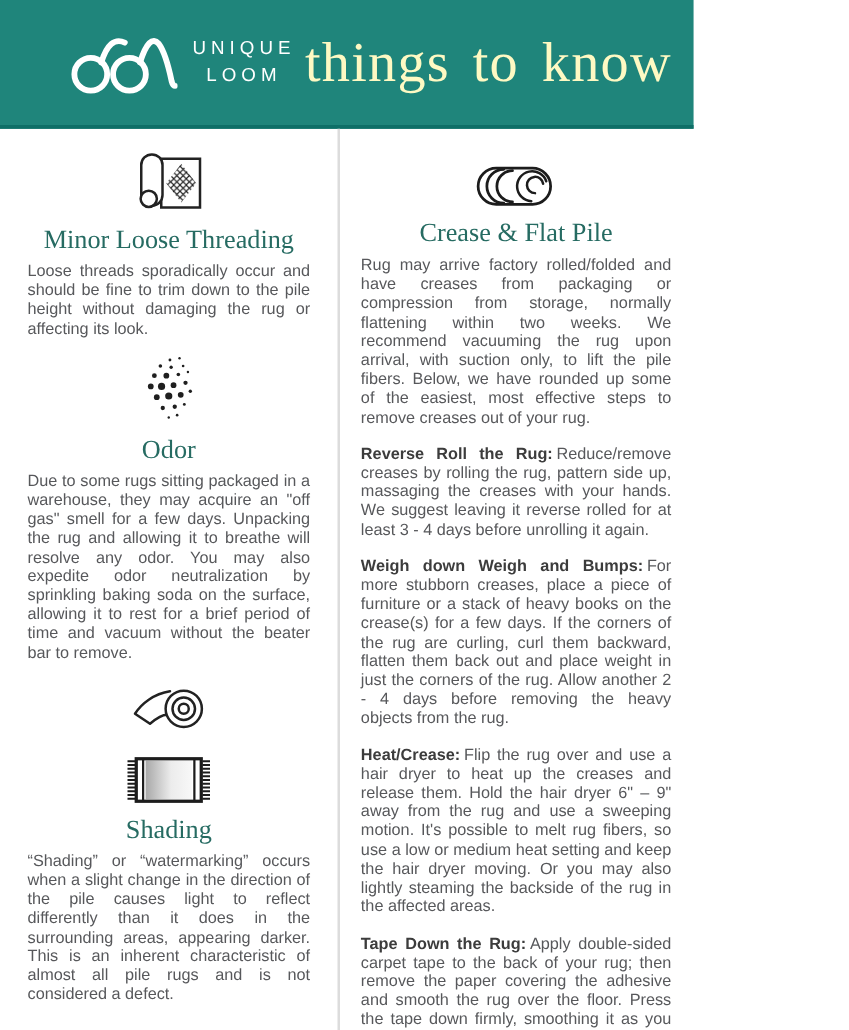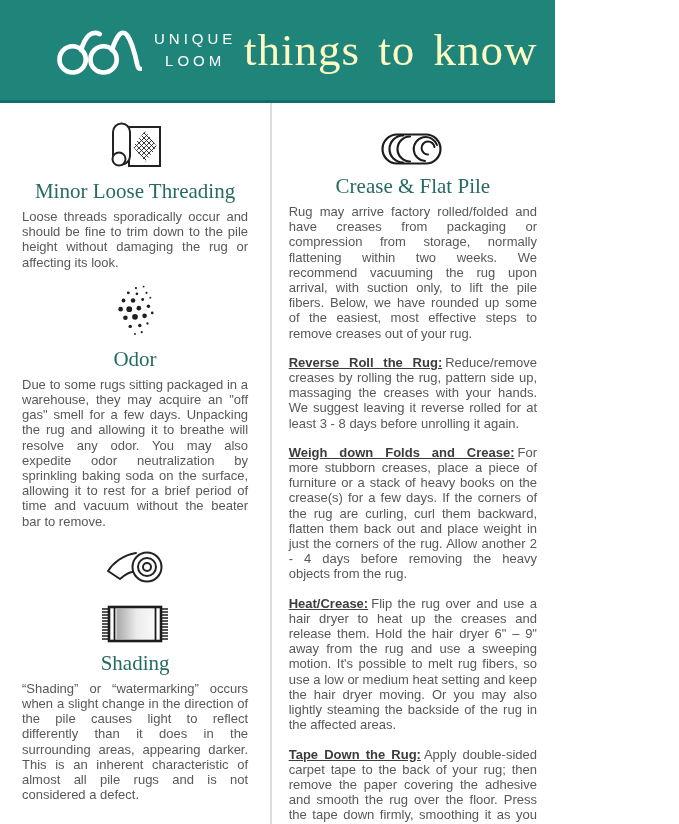--- a/index.html
+++ b/index.html
@@ -42,21 +42,21 @@
   .body {
     margin-top: 5px; text-align: justify;
     color: #57585B; font-size: 13px; line-height: 15.2px;
   }
   .sec-odor .icon-wrap      { margin-top: 14px; height: 56px; }
   .sec-threading .icon-wrap { margin-top: 13px; height: 56px; }
   .sec-rugpad .icon-wrap    { margin-top: 15px; height: 44px; }
   .sec-shading .icon-wrap   { margin-top: 14px; height: 42px; }
   .sec-crease .icon-wrap    { margin-top: 26px; height: 38px; }
   .tip { margin-top: 14px; text-align: justify; color: #57585B; font-size: 13px; line-height: 15.2px; }
-  .tip-label { font-weight: 700; color: #3C3C3C; margin-right: 3px; text-decoration: underline; }
+  .tip-label { font-weight: 700; color: #3C3C3C; margin-right: 3px; }
 </style>
 </head>
 <body>
 
 <div class="page">
 
   <header class="header">
     <div class="brand">
       <svg width="90" height="58" viewBox="0 0 96 60">
         <g fill="none" stroke="#ffffff" stroke-width="5" stroke-linecap="round">
@@ -174,25 +174,25 @@
             <path d="M24,4.5 A13.5,13.5 0 0 0 24,31.5"></path>
             <path d="M31,5.5 A12,12 0 0 0 31,30.5"></path>
             <path d="M46,30 A12,12 0 1 1 58,14" stroke-width="2"></path>
             <path d="M49,23.5 A6.5,6.5 0 1 1 55.5,16" stroke-width="2"></path>
           </svg>
         </div>
         <h2 class="sec-title">Crease &amp; Flat Pile</h2>
         <p class="body">Rug may arrive factory rolled/folded and have creases from packaging or compression from storage, normally flattening within two weeks. We recommend vacuuming the rug upon arrival, with suction only, to lift the pile fibers. Below, we have rounded up some of the easiest, most effective steps to remove creases out of your rug.</p>
 
         <p class="tip">
-          <span class="tip-label">Reverse Roll the Rug:</span><span>Reduce/remove creases by rolling the rug, pattern side up, massaging the creases with your hands. We suggest leaving it reverse rolled for at least 3 - 8 days before unrolling it again.</span>
-        </p>
-
-        <p class="tip">
-          <span class="tip-label">Weigh down Folds and Crease:</span><span>For more stubborn creases, place a piece of furniture or a stack of heavy books on the crease(s) for a few days. If the corners of the rug are curling, curl them backward, flatten them back out and place weight in just the corners of the rug. Allow another 2 - 4 days before removing the heavy objects from the rug.</span>
+          <span class="tip-label">Reverse Roll the Rug:</span><span>Reduce/remove creases by rolling the rug, pattern side up, massaging the creases with your hands. We suggest leaving it reverse rolled for at least 3 - 4 days before unrolling it again.</span>
+        </p>
+
+        <p class="tip">
+          <span class="tip-label">Weigh down Weigh and Bumps:</span><span>For more stubborn creases, place a piece of furniture or a stack of heavy books on the crease(s) for a few days. If the corners of the rug are curling, curl them backward, flatten them back out and place weight in just the corners of the rug. Allow another 2 - 4 days before removing the heavy objects from the rug.</span>
         </p>
 
         <p class="tip">
           <span class="tip-label">Heat/Crease:</span><span>Flip the rug over and use a hair dryer to heat up the creases and release them. Hold the hair dryer 6" – 9" away from the rug and use a sweeping motion. It's possible to melt rug fibers, so use a low or medium heat setting and keep the hair dryer moving. Or you may also lightly steaming the backside of the rug in the affected areas.</span>
         </p>
 
         <p class="tip">
           <span class="tip-label">Tape Down the Rug:</span><span>Apply double-sided carpet tape to the back of your rug; then remove the paper covering the adhesive and smooth the rug over the floor. Press the tape down firmly, smoothing it as you go. Carpet tape works on hard floors and on existing wall-to-wall carpet, holding your rug in place. If you have laminate flooring, purchase a less adhesive double-sided tape to prevent the laminate from buckling or otherwise being damaged.</span>
         </p>
       </article>

